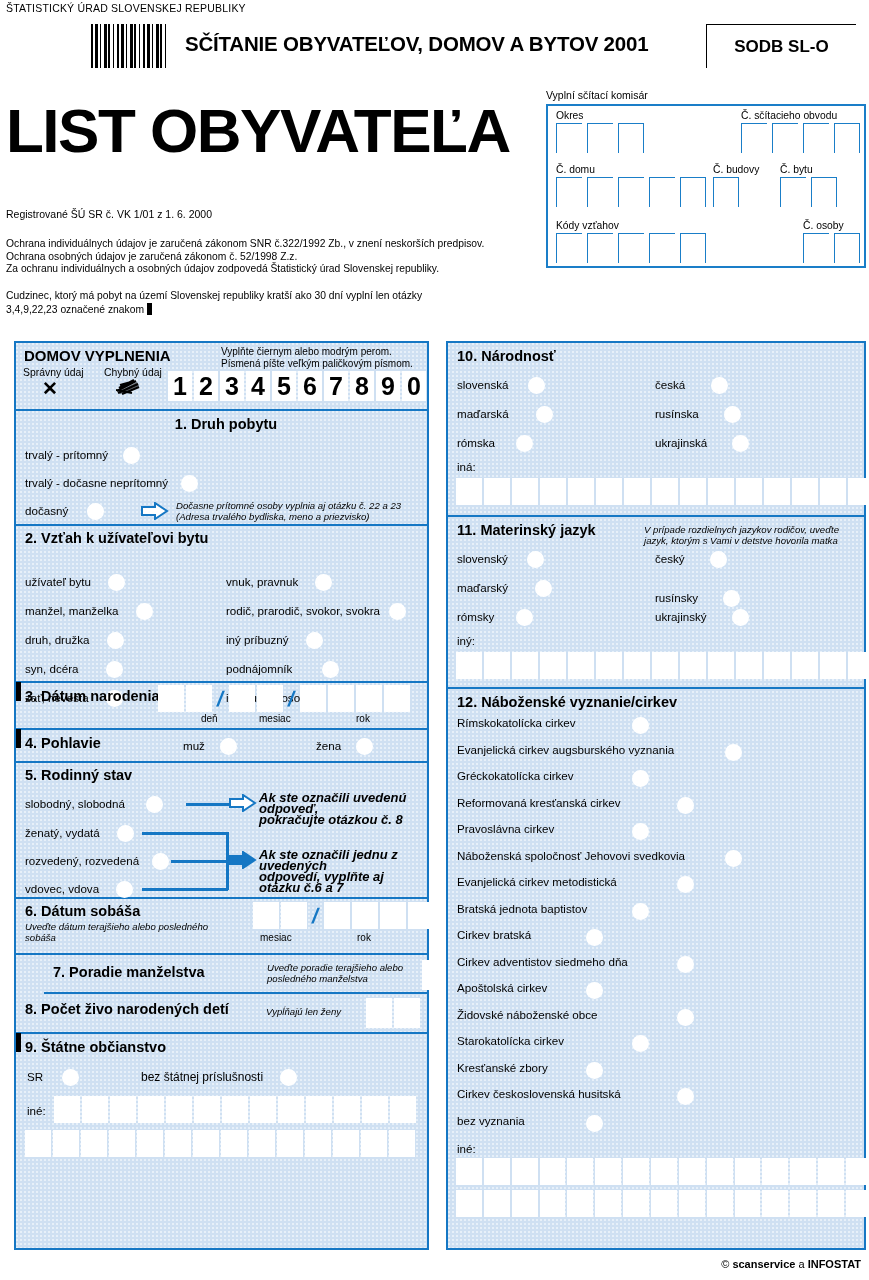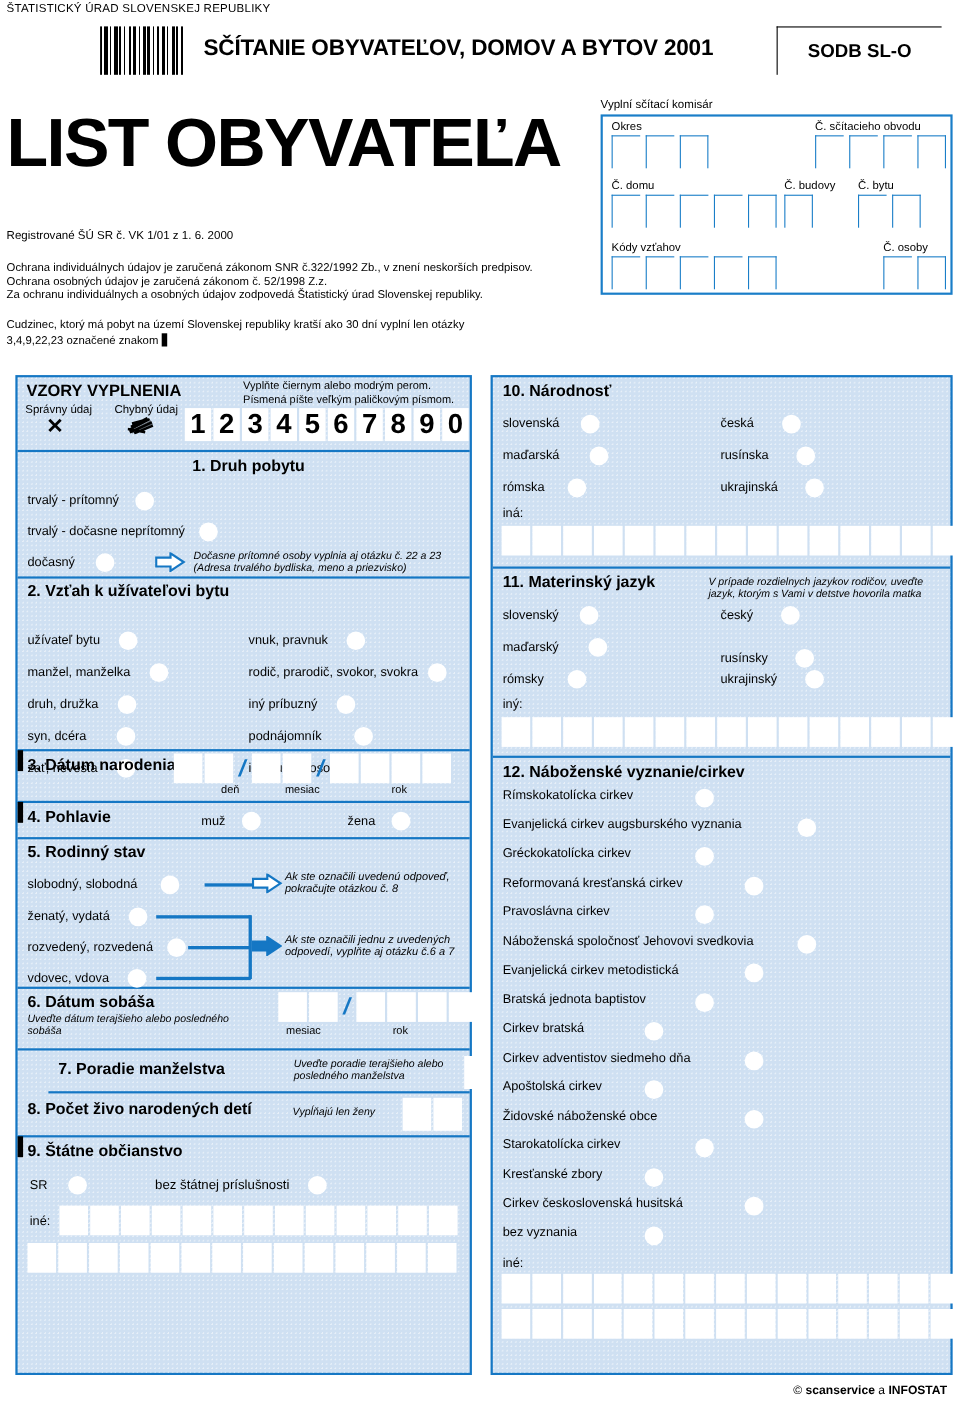--- a/index.html
+++ b/index.html
@@ -175,21 +175,21 @@
 
   
   #q4 { height:33px; }
   #q4 .qhead { padding-top:5px; }
   .q4opt { position:absolute; font-size:11.6px; top:8px; }
 
   
   #q5 { height:136px; position:relative; }
   #q5 .qhead { padding-top:4px; }
   .q5row { position:absolute; font-size:11.6px; white-space:nowrap; }
-  .q5note { position:absolute; font-size:10px; font-style:italic; line-height:11px; }
+  .q5note { position:absolute; font-size:13px; font-style:italic; line-height:11px;font-weight:bold; }
   .connector { position:absolute; background:#1577c4; }
 
   
   #q6 { height:56px; position:relative; }
   #q6 .qhead { padding-top:4px; }
 
   
   #q7 { height:39px; position:relative;margin-left:28px; }
   #q7 .qhead { padding-top:9px; }
 
@@ -327,21 +327,21 @@
         <div class="kcell"></div>
       </div>
     </div>
 
   </div>
 </div>
 
 <div class="panel" id="panel-left">
 
   <div class="qsec" id="vzory">
-    <div class="vz-title">VZORY VYPLNENIA</div>
+    <div class="vz-title">DOMOV VYPLNENIA</div>
     <div class="vz-ok-lab">Správny údaj</div>
     <div class="vz-bad-lab">Chybný údaj</div>
     <div class="vz-x">✕</div>
     <div class="vz-scribble">
       <svg width="24" height="16" viewBox="0 0 24 16">
         <path d="M1,12 L20,2 M2,14 L22,5 M3,9 L18,1 M0,11 L16,14 M6,15 L23,8 M4,6 L15,3" stroke="#000" stroke-width="2.2" fill="none"></path>
         <path d="M2,13 L21,3 L23,7 L4,15 Z" fill="#000" opacity="0.55"></path>
       </svg>
     </div>
     <div class="vz-instr">

